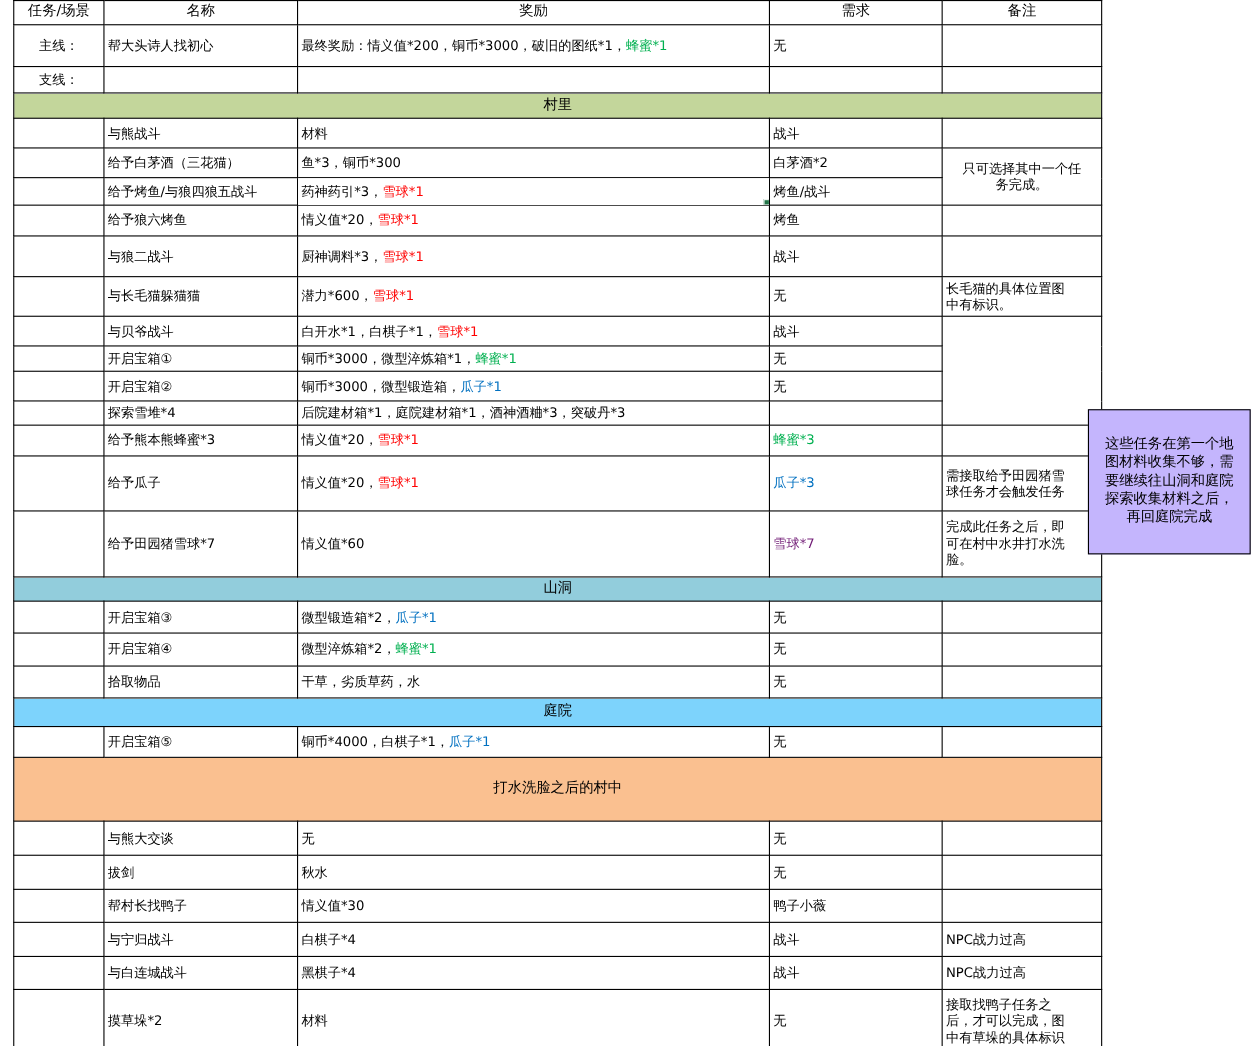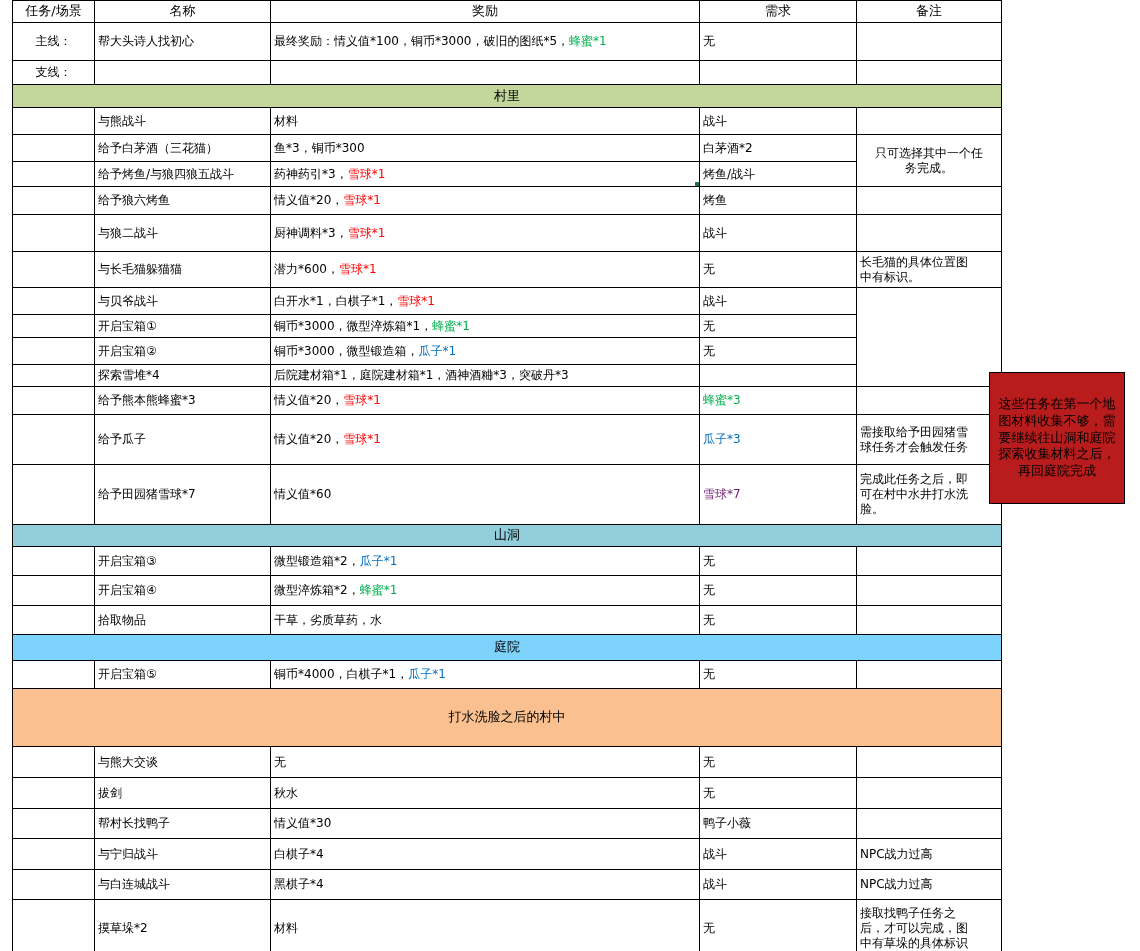--- a/index.html
+++ b/index.html
@@ -40,22 +40,22 @@
   td.note.center{text-align:center;}
   
   td.sela{border-top:2px solid var(--sel);border-bottom:2px solid var(--sel);border-left:2px solid var(--sel);border-right:1px solid var(--sel);}
   td.selb{border-top:2px solid var(--sel);border-bottom:2px solid var(--sel);border-left:1px solid var(--sel);border-right:1px solid var(--sel);}
   td.selc{border-top:2px solid var(--sel);border-bottom:2px solid var(--sel);border-right:2px solid var(--sel);border-left:1px solid var(--sel);position:relative;}
   .handle{
     position:absolute;right:-4px;bottom:-4px;width:7px;height:7px;
     background:var(--sel);border:1px solid #fff;z-index:4;
   }
   .side-note{
-    position:absolute;left:989px;top:372px;width:136px;height:132px;
-    border:1px solid #000;background:#b91c1c;
+    position:absolute;left:989px;top:372px;width:148px;height:132px;
+    border:1px solid #000;background:#c4b5fd;
     display:flex;align-items:center;justify-content:center;
     text-align:center;white-space:pre-line;
     font-size:13px;line-height:1.3;
     box-sizing:border-box;padding:0;
   }
 </style>
 </head>
 <body>
 
 <table id="grid">
@@ -70,21 +70,21 @@
       <tr class="header" style="height: 22px;">
         <td>任务/场景</td>
         <td>名称</td>
         <td>奖励</td>
         <td>需求</td>
         <td>备注</td>
       </tr>
       <tr style="height: 38px;">
         <td class="ca">主线：</td>
         <td>帮大头诗人找初心</td>
-        <td><span>最终奖励：情义值*100，铜币*3000，破旧的图纸*5，</span><span style="color: rgb(0, 176, 80);">蜂蜜*1</span></td>
+        <td><span>最终奖励：情义值*200，铜币*3000，破旧的图纸*1，</span><span style="color: rgb(0, 176, 80);">蜂蜜*1</span></td>
         <td>无</td>
         <td class="note"></td>
       </tr>
       <tr style="height: 24px;">
         <td class="ca">支线：</td>
         <td></td>
         <td></td>
         <td></td>
         <td class="note"></td>
       </tr>

